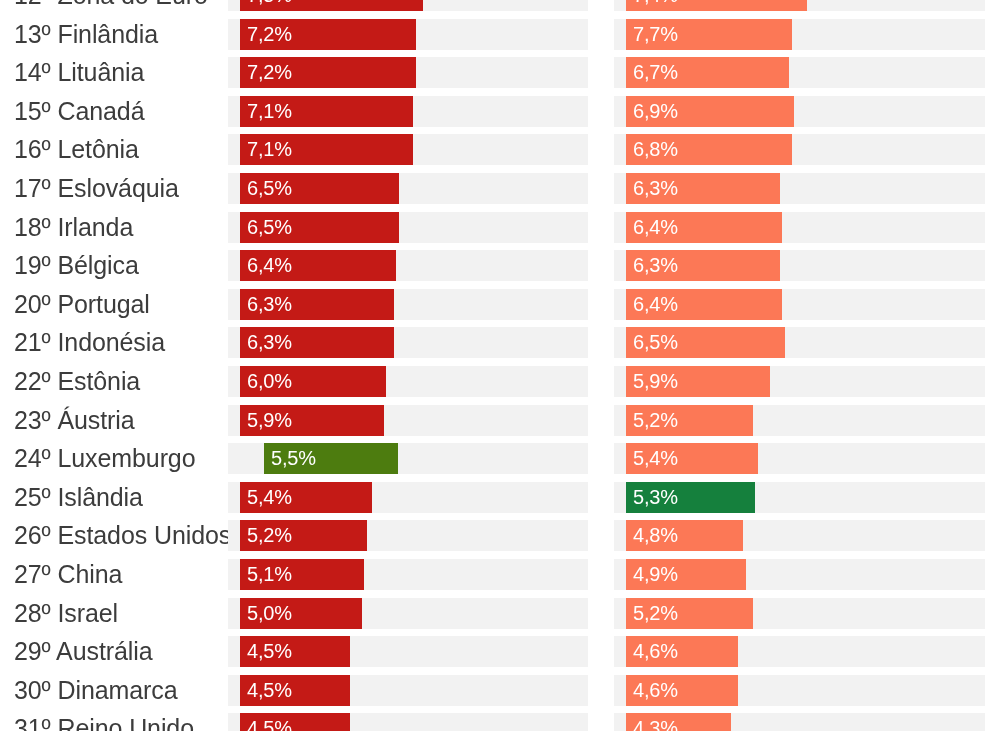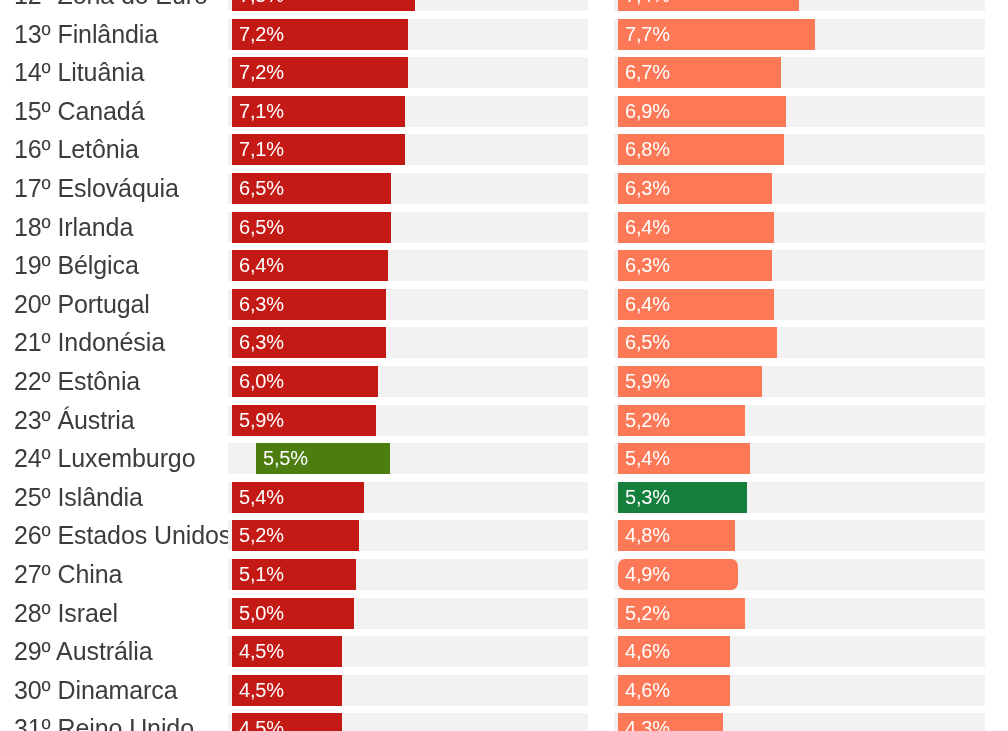--- a/index.html
+++ b/index.html
@@ -53,21 +53,21 @@
     position: absolute;
     top: 4px;
     height: 31px;
     background: #f2f2f2;
   }
   .track.left  { left: 228px; width: 360px; }
   .track.right { left: 614px; width: 371px; }
 
   .bar {
     position: absolute;
-    left: 4px;
+    left: 12px;
     top: 0;
     height: 31px;
   }
   .bar.primary   { background: #c41a16; }
   .bar.secondary { background: #fc7856; }
 
   .bar-value {
     position: absolute;
     left: 7px;
     top: 0;
@@ -98,21 +98,21 @@
         </div>
       </div>
       <div class="row">
         <div class="row-label">13º Finlândia</div>
         <div class="track left">
           <div class="bar primary" style="width: 175.68px; background: rgb(196, 26, 22);">
             <span class="bar-value">7,2%</span>
           </div>
         </div>
         <div class="track right">
-          <div class="bar secondary" style="width: 197px; background: rgb(252, 120, 86);">
+          <div class="bar secondary" style="width: 166px; background: rgb(252, 120, 86);">
             <span class="bar-value">7,7%</span>
           </div>
         </div>
       </div>
       <div class="row">
         <div class="row-label">14º Lituânia</div>
         <div class="track left">
           <div class="bar primary" style="width: 175.68px; background: rgb(196, 26, 22);">
             <span class="bar-value">7,2%</span>
           </div>
@@ -280,21 +280,21 @@
         </div>
       </div>
       <div class="row">
         <div class="row-label">27º China</div>
         <div class="track left">
           <div class="bar primary" style="width: 124.44px; background: rgb(196, 26, 22);">
             <span class="bar-value">5,1%</span>
           </div>
         </div>
         <div class="track right">
-          <div class="bar secondary" style="width: 119.56px; background: rgb(252, 120, 86); border-radius: 7px;">
+          <div class="bar secondary" style="width: 119.56px; background: rgb(252, 120, 86);">
             <span class="bar-value">4,9%</span>
           </div>
         </div>
       </div>
       <div class="row">
         <div class="row-label">28º Israel</div>
         <div class="track left">
           <div class="bar primary" style="width: 122px; background: rgb(196, 26, 22);">
             <span class="bar-value">5,0%</span>
           </div>

